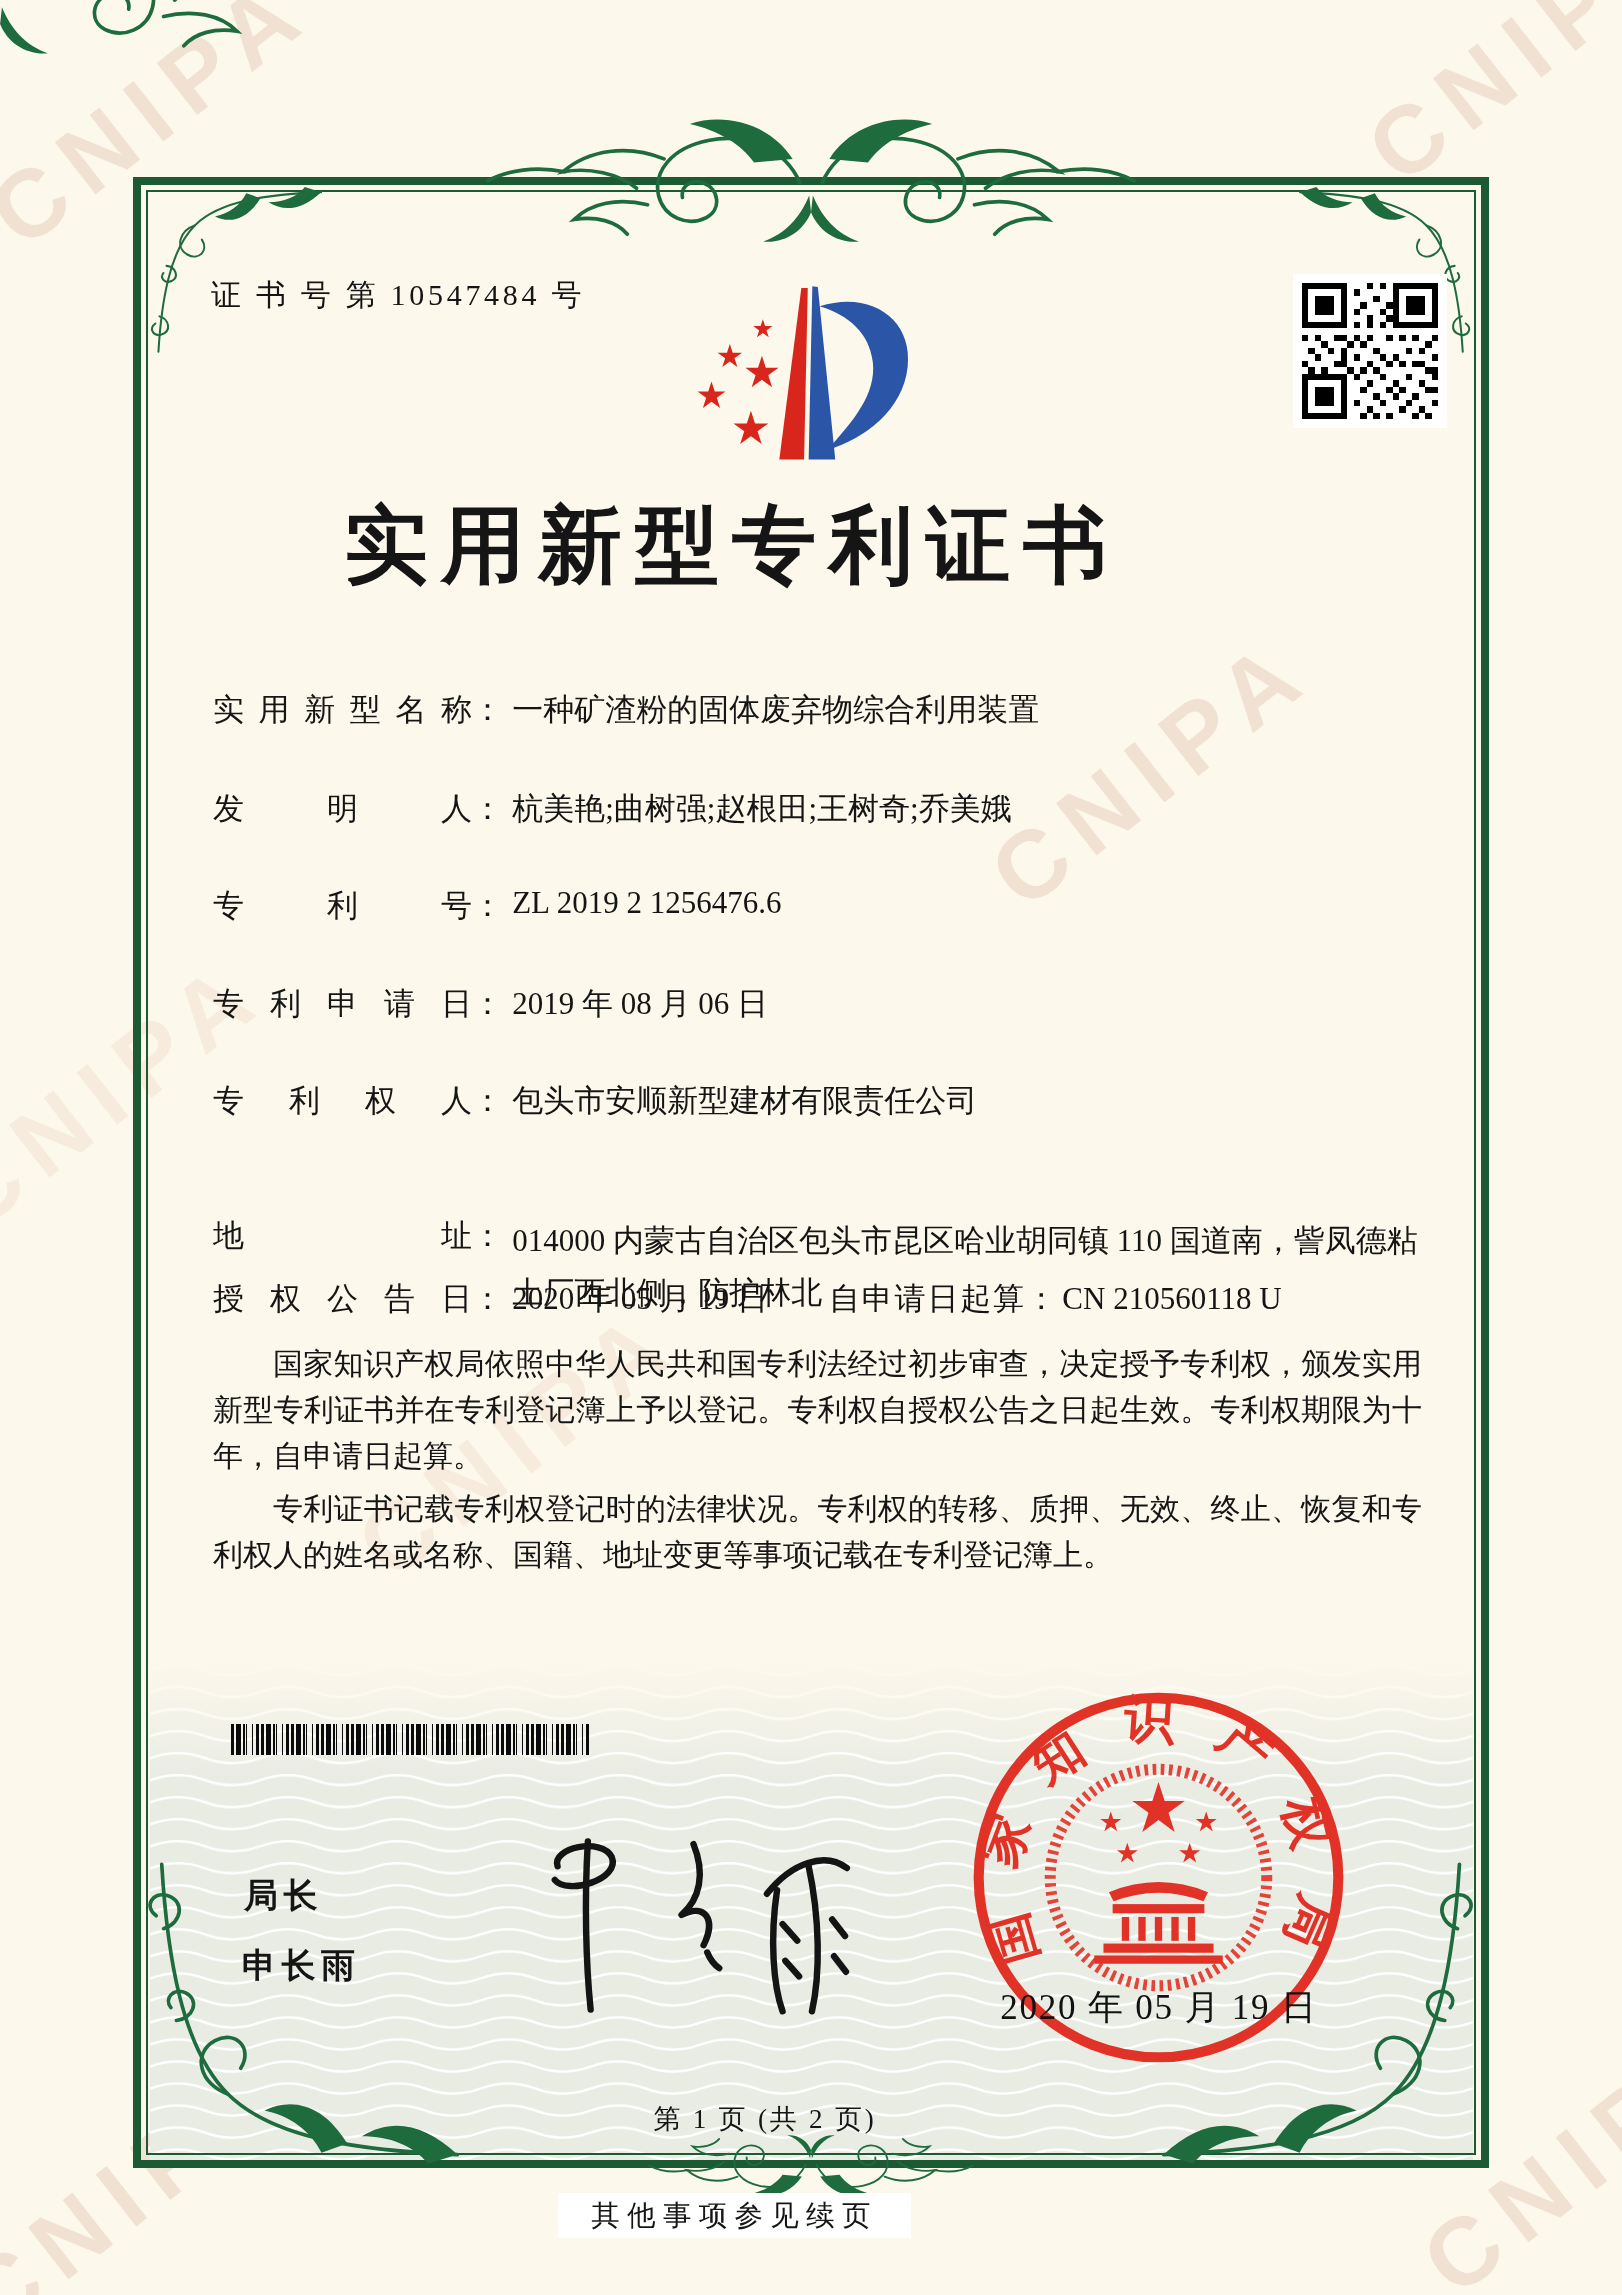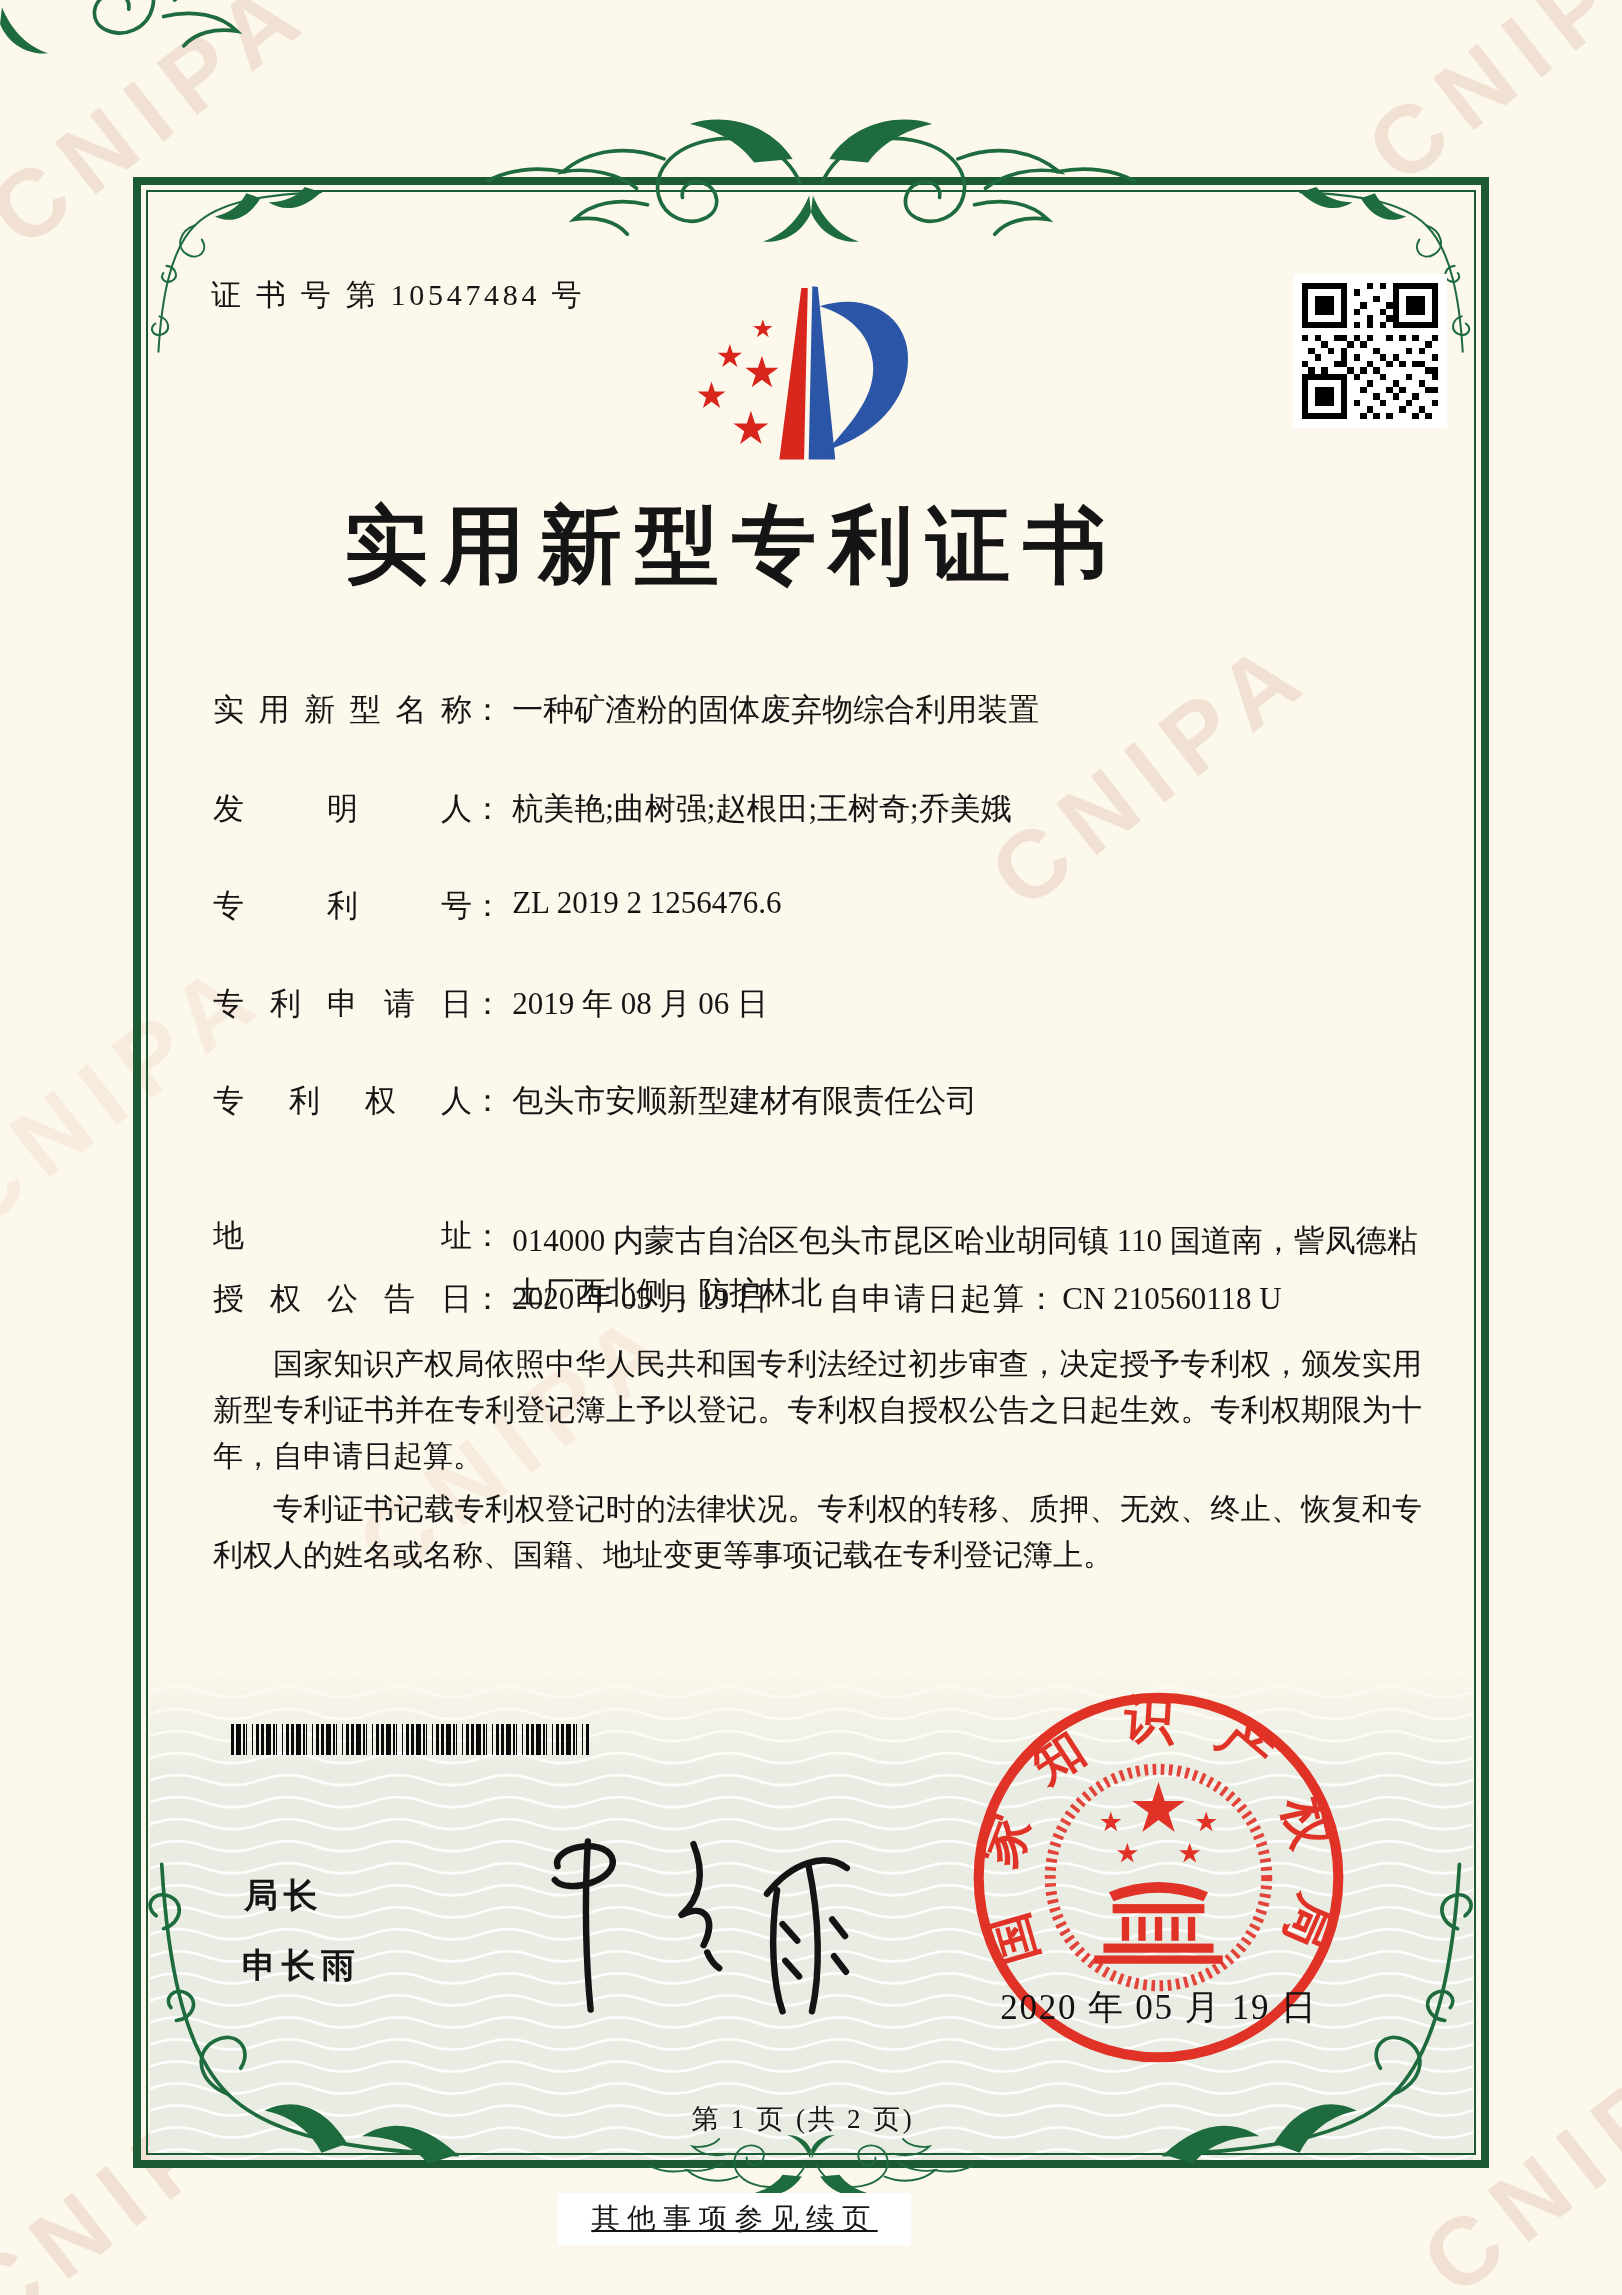--- a/index.html
+++ b/index.html
@@ -46,23 +46,23 @@
       #0a0a0a 14.7px 16.5px,transparent 16.5px 21px,#0a0a0a 21px 22px,transparent 22px 25px,
       #0a0a0a 25px 28.5px,transparent 28.5px 30px);}
   .pres-title{position:absolute;left:244px;top:1873px;font-size:34px;letter-spacing:5.5px;
               font-family:Liberation Sans, sans-serif;font-weight:600;}
   .pres-name{position:absolute;left:242px;top:1943px;font-size:34px;letter-spacing:5.5px;
              font-family:"Liberation Sans", sans-serif;font-weight:600;}
   .seal{position:absolute;left:964px;top:1683px;width:389px;height:389px;opacity:.93;}
   .seal-date{position:absolute;left:981px;top:1984px;width:356px;text-align:center;
              font-size:35px;letter-spacing:1.8px;color:#111;}
   .page-ind{position:absolute;left:0;top:2101px;width:1530px;text-align:center;
-            font-size:27px;letter-spacing:2.8px;padding-left:38px;}
-  .footer-box{position:absolute;left:558px;top:2193px;width:353px;height:52px;background:#ffffff;
-              display:flex;align-items:center;justify-content:center;text-decoration:underline;}
+            font-size:27px;letter-spacing:2.8px;}
+  .footer-box{position:absolute;left:558px;top:2193px;width:353px;height:45px;background:#ffffff;
+              display:flex;align-items:center;justify-content:center;}
   .footer-text{font-size:28.5px;letter-spacing:7.3px;}
   .decor-svg{position:absolute;left:0;top:0;pointer-events:none;}
 </style>
 </head>
 <body>
 
 <div class="page">
 
   <svg width="0" height="0" style="position:absolute" aria-hidden="true">
     <defs>

